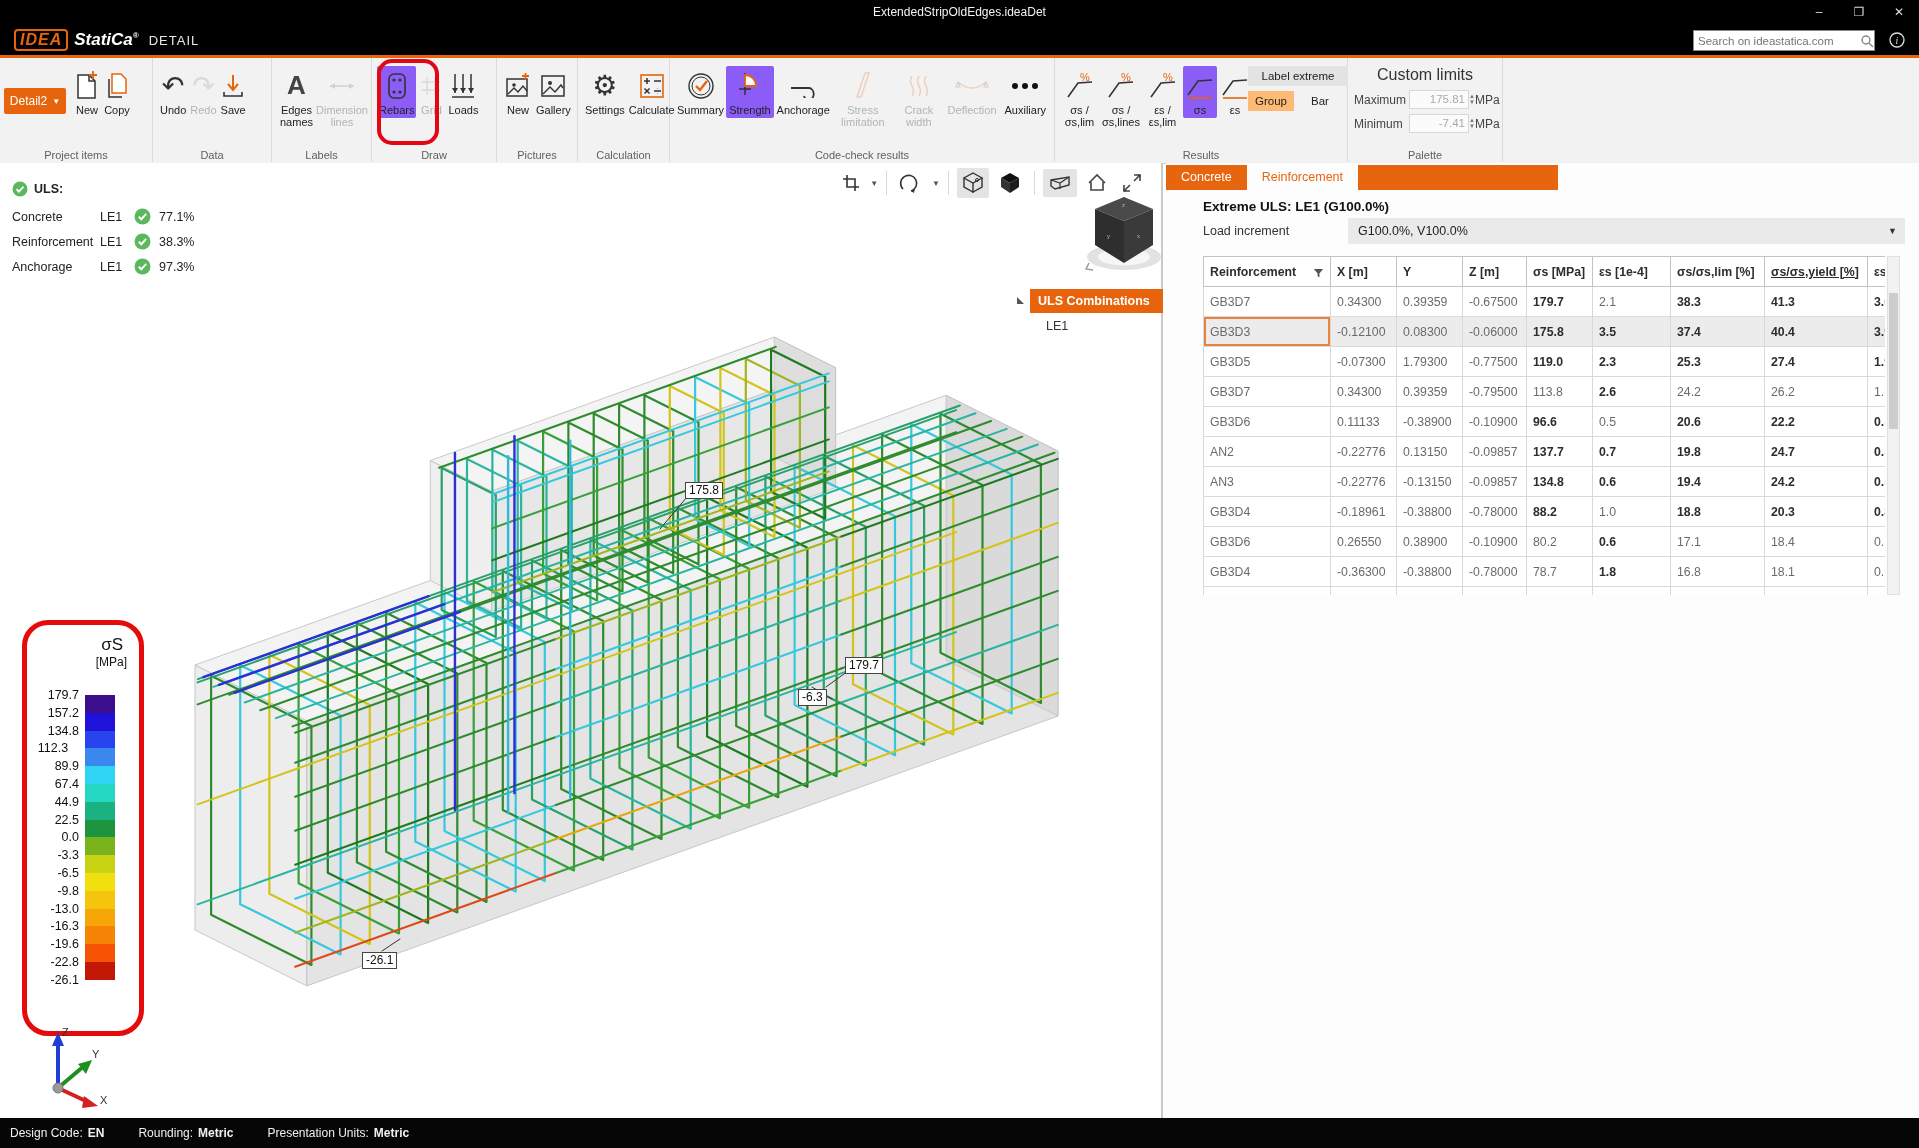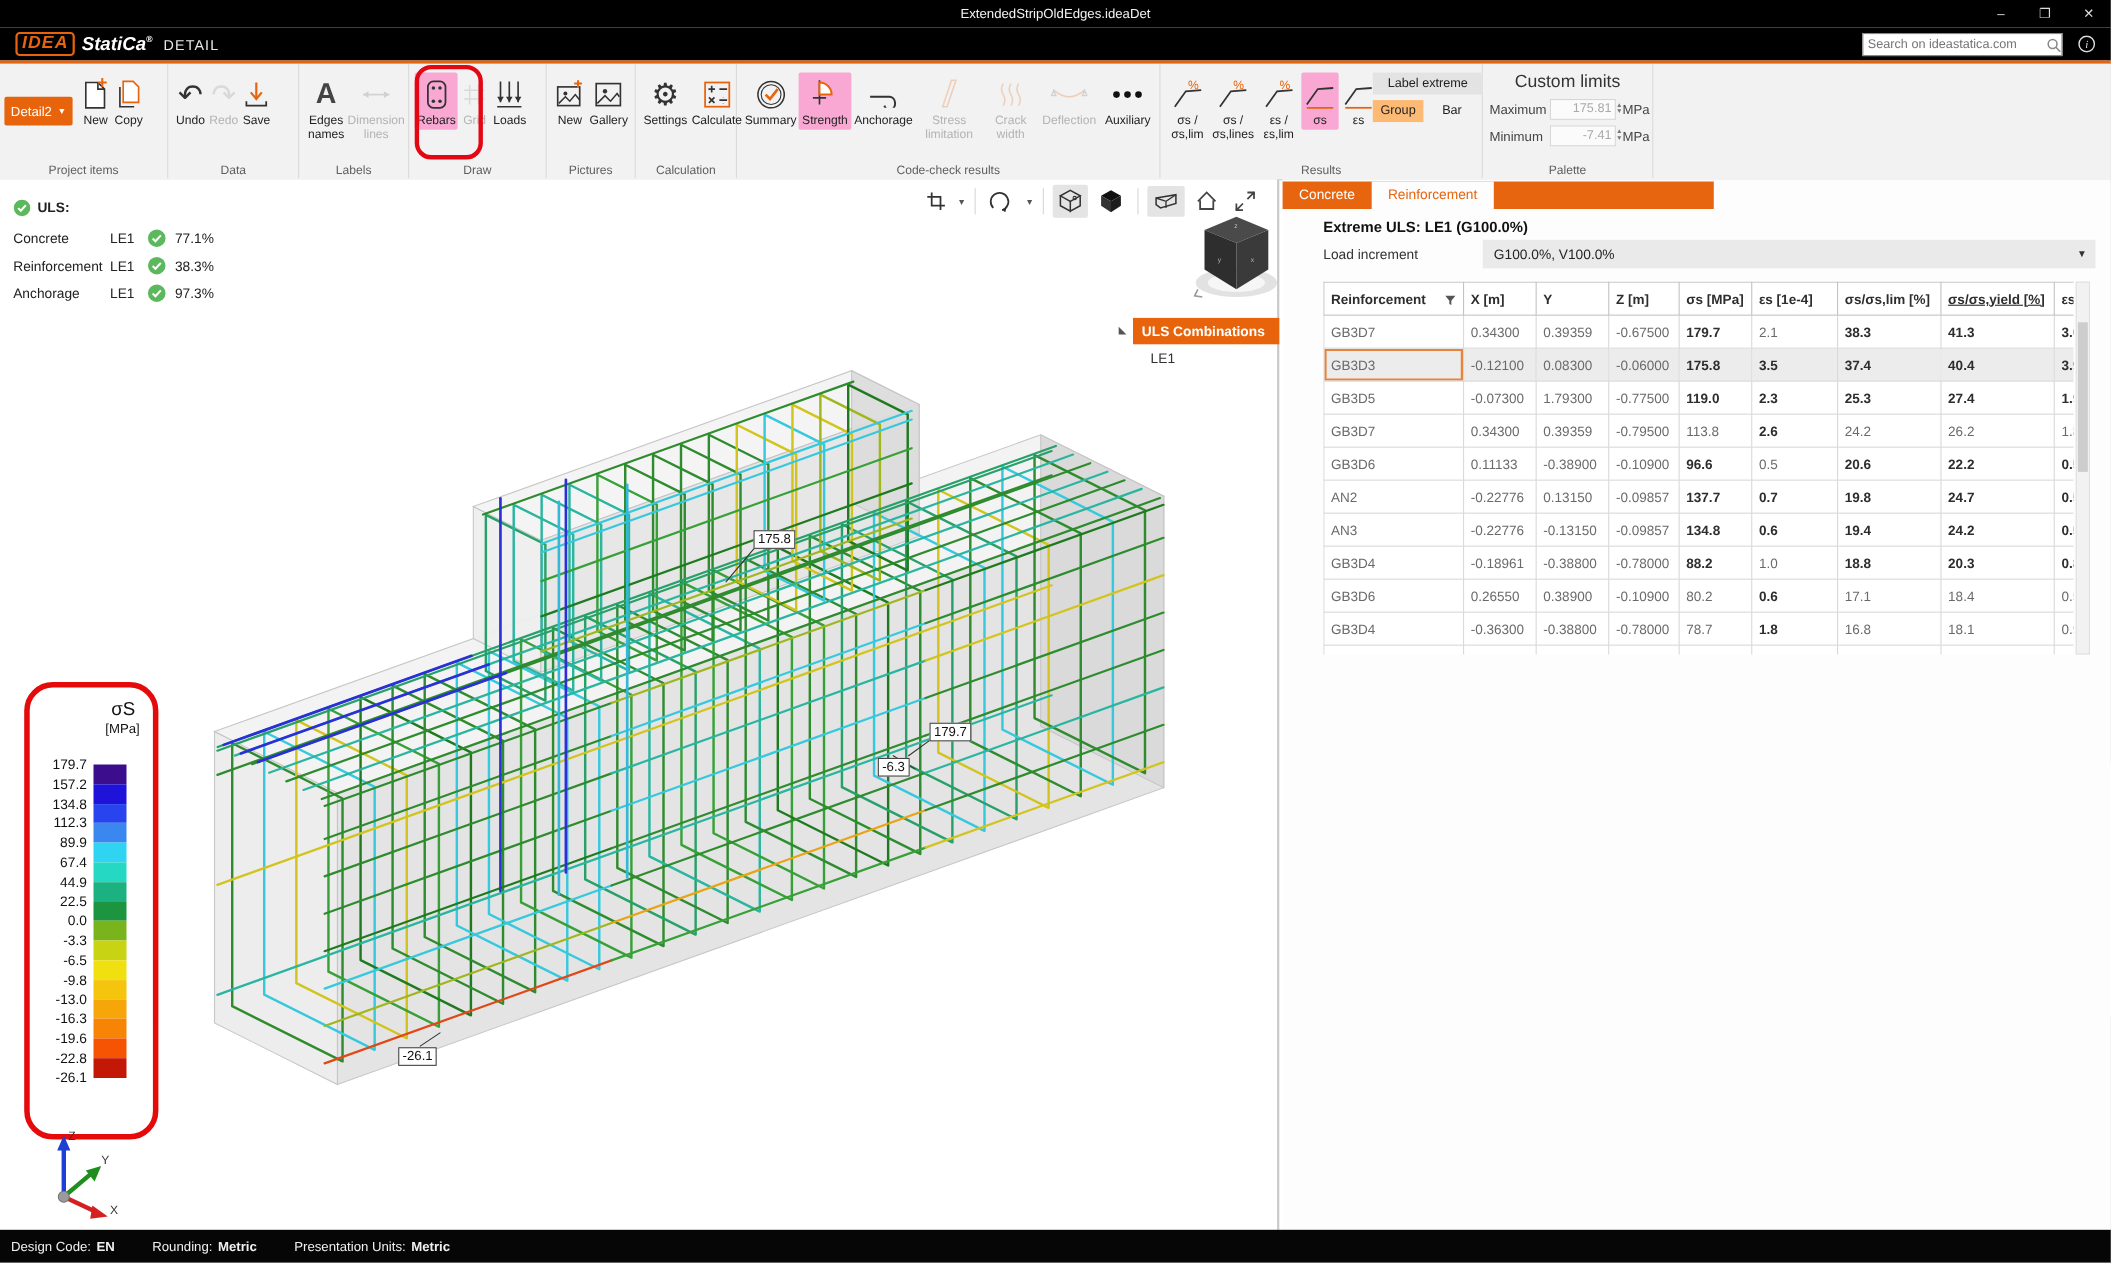--- a/index.html
+++ b/index.html
@@ -20,21 +20,21 @@
   #searchbox{position:absolute;right:44px;top:5px;width:180px;height:19px;background:#fff;border:1px solid #888;display:flex;align-items:center;}
   #searchbox input{border:0;outline:0;flex:1;font-size:11.5px;color:#444;padding:0 4px;font-family:"Liberation Sans",sans-serif;background:transparent;}
   #orange-line{position:absolute;left:0;top:55px;width:1919px;height:3px;background:#e8640c;}
   
   #ribbon{position:absolute;left:0;top:58px;width:1919px;height:105px;background:#f2f2f2;border-bottom:1px solid #cfcfcf;}
   .rgroup{position:absolute;top:0;height:104px;border-right:1px solid #dadada;box-sizing:border-box;}
   .glabel{position:absolute;bottom:1px;left:0;width:100%;text-align:center;font-size:11px;color:#5f5f5f;white-space:nowrap;}
   .grow{display:flex;align-items:flex-start;padding:8px 3px 0 5px;}
   .rbtn{display:flex;flex-direction:column;align-items:center;font-size:11px;color:#222;line-height:1.12;padding:2px 2px;border-radius:2px;text-align:center;cursor:default;}
   .rbtn .ric{height:36px;display:flex;align-items:center;justify-content:center;}
-  .rbtn.sel{background:#f9a8d4;}
+  .rbtn.sel{background:#8b5cf6;}
   .rbtn.dis{color:#b3b3b3;}
   .rbtn.dis .ric{opacity:.45;}
   .ticon{font-size:24px;color:#333;line-height:1;}
   .dis .ticon{color:#c98;}
   #detail2{position:absolute;left:4px;top:30px;width:62px;height:26px;background:#e8640c;color:#fff;font-size:12px;border-radius:2px;display:flex;align-items:center;justify-content:center;gap:5px;cursor:default;}
   .chev{font-size:8px;}
   #lblextreme{position:absolute;left:193px;top:8px;width:100px;height:20px;background:#e3e3e3;font-size:11.5px;color:#222;display:flex;align-items:center;justify-content:center;}
   #grpbtn{position:absolute;left:193px;top:33px;width:46px;height:20px;background:#fdba74;font-size:11.5px;color:#222;display:flex;align-items:center;justify-content:center;}
   #barbtn{position:absolute;left:247px;top:33px;width:36px;height:20px;font-size:11.5px;color:#222;display:flex;align-items:center;justify-content:center;}
   .limtitle{position:absolute;left:0;top:8px;width:100%;text-align:center;font-size:16px;color:#333;}
@@ -679,21 +679,21 @@
           <div class="lband" style="top: 230.2px; height: 17.8px; background: rgb(200, 211, 20);"></div>
           <div class="lband" style="top: 248px; height: 17.8px; background: rgb(240, 224, 16);"></div>
           <div class="lband" style="top: 265.8px; height: 17.8px; background: rgb(245, 197, 13);"></div>
           <div class="lband" style="top: 283.6px; height: 17.8px; background: rgb(247, 166, 9);"></div>
           <div class="lband" style="top: 301.4px; height: 17.8px; background: rgb(248, 132, 6);"></div>
           <div class="lband" style="top: 319.2px; height: 17.8px; background: rgb(246, 83, 3);"></div>
           <div class="lband" style="top: 337px; height: 17.8px; background: rgb(196, 24, 6);"></div>
           <div class="llab" style="top: 63px;">179.7</div>
           <div class="llab" style="top: 80.8px;">157.2</div>
           <div class="llab" style="top: 98.6px;">134.8</div>
-          <div class="llab" style="top: 116.4px;">112.3</div>
+          <div class="llab" style="top: 116.4px; text-align: center;">112.3</div>
           <div class="llab" style="top: 134.2px;">89.9</div>
           <div class="llab" style="top: 152px;">67.4</div>
           <div class="llab" style="top: 169.8px;">44.9</div>
           <div class="llab" style="top: 187.6px;">22.5</div>
           <div class="llab" style="top: 205.4px;">0.0</div>
           <div class="llab" style="top: 223.2px;">-3.3</div>
           <div class="llab" style="top: 241px;">-6.5</div>
           <div class="llab" style="top: 258.8px;">-9.8</div>
           <div class="llab" style="top: 276.6px;">-13.0</div>
           <div class="llab" style="top: 294.4px;">-16.3</div>

